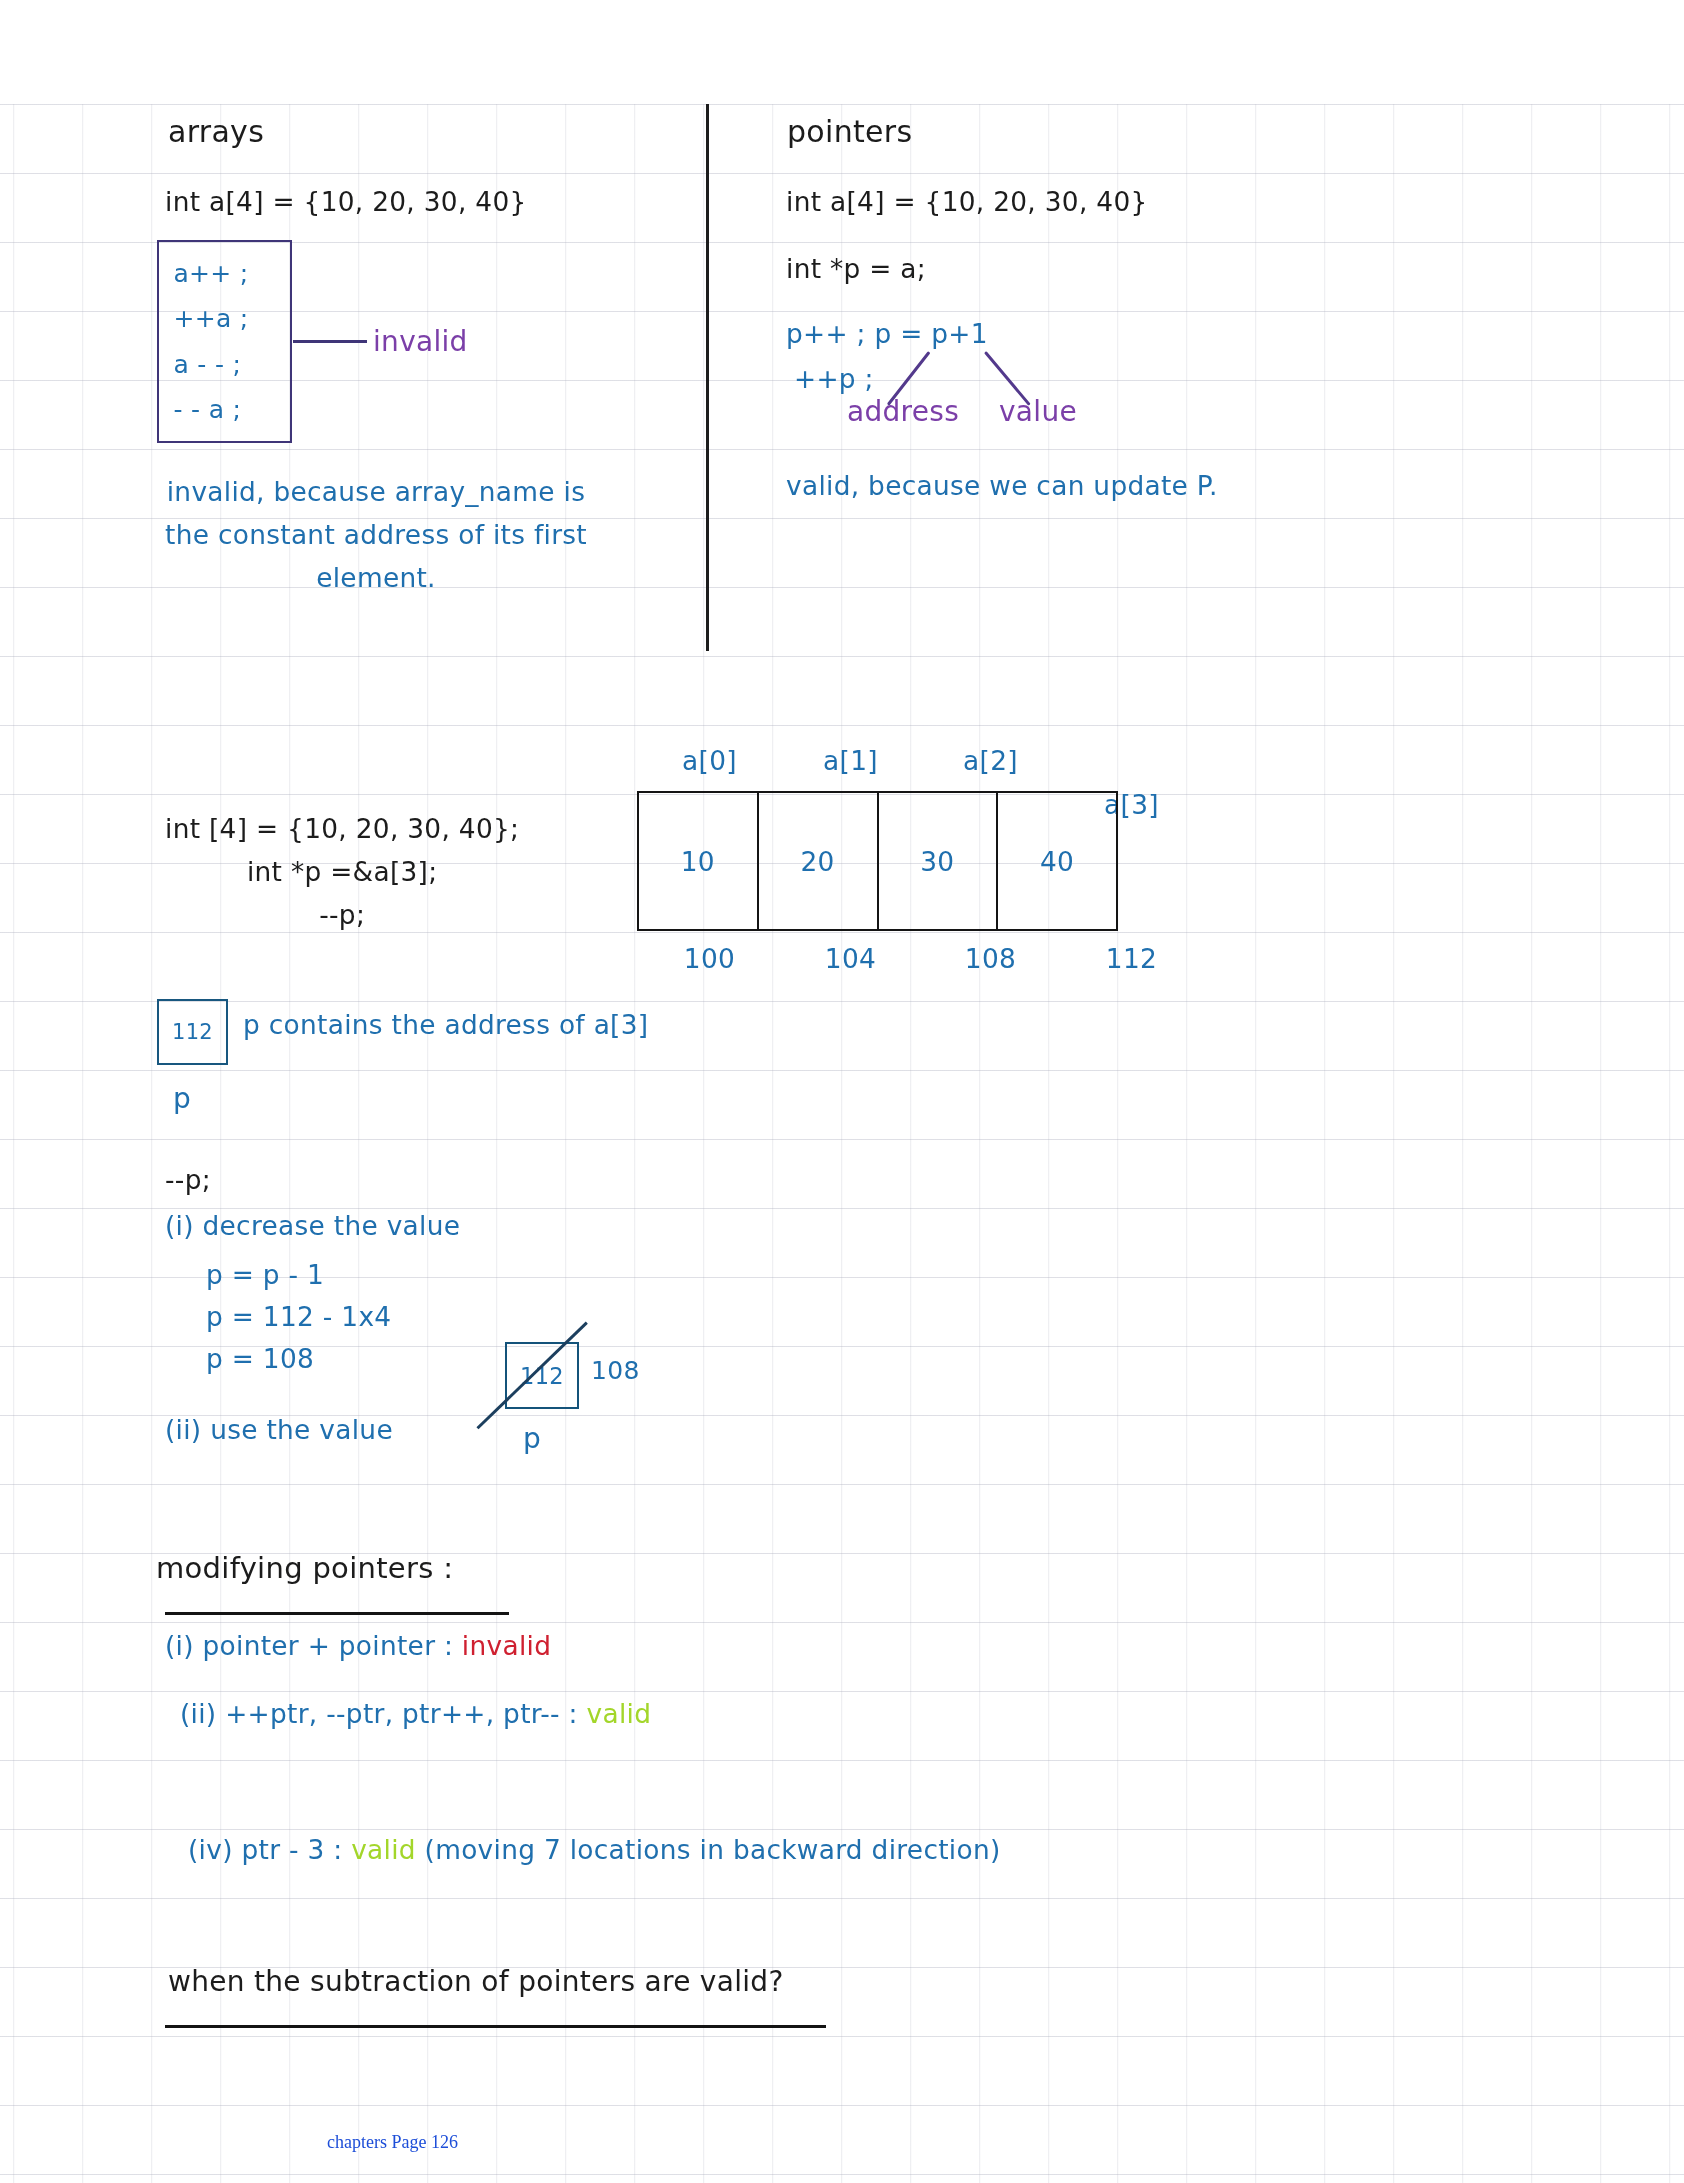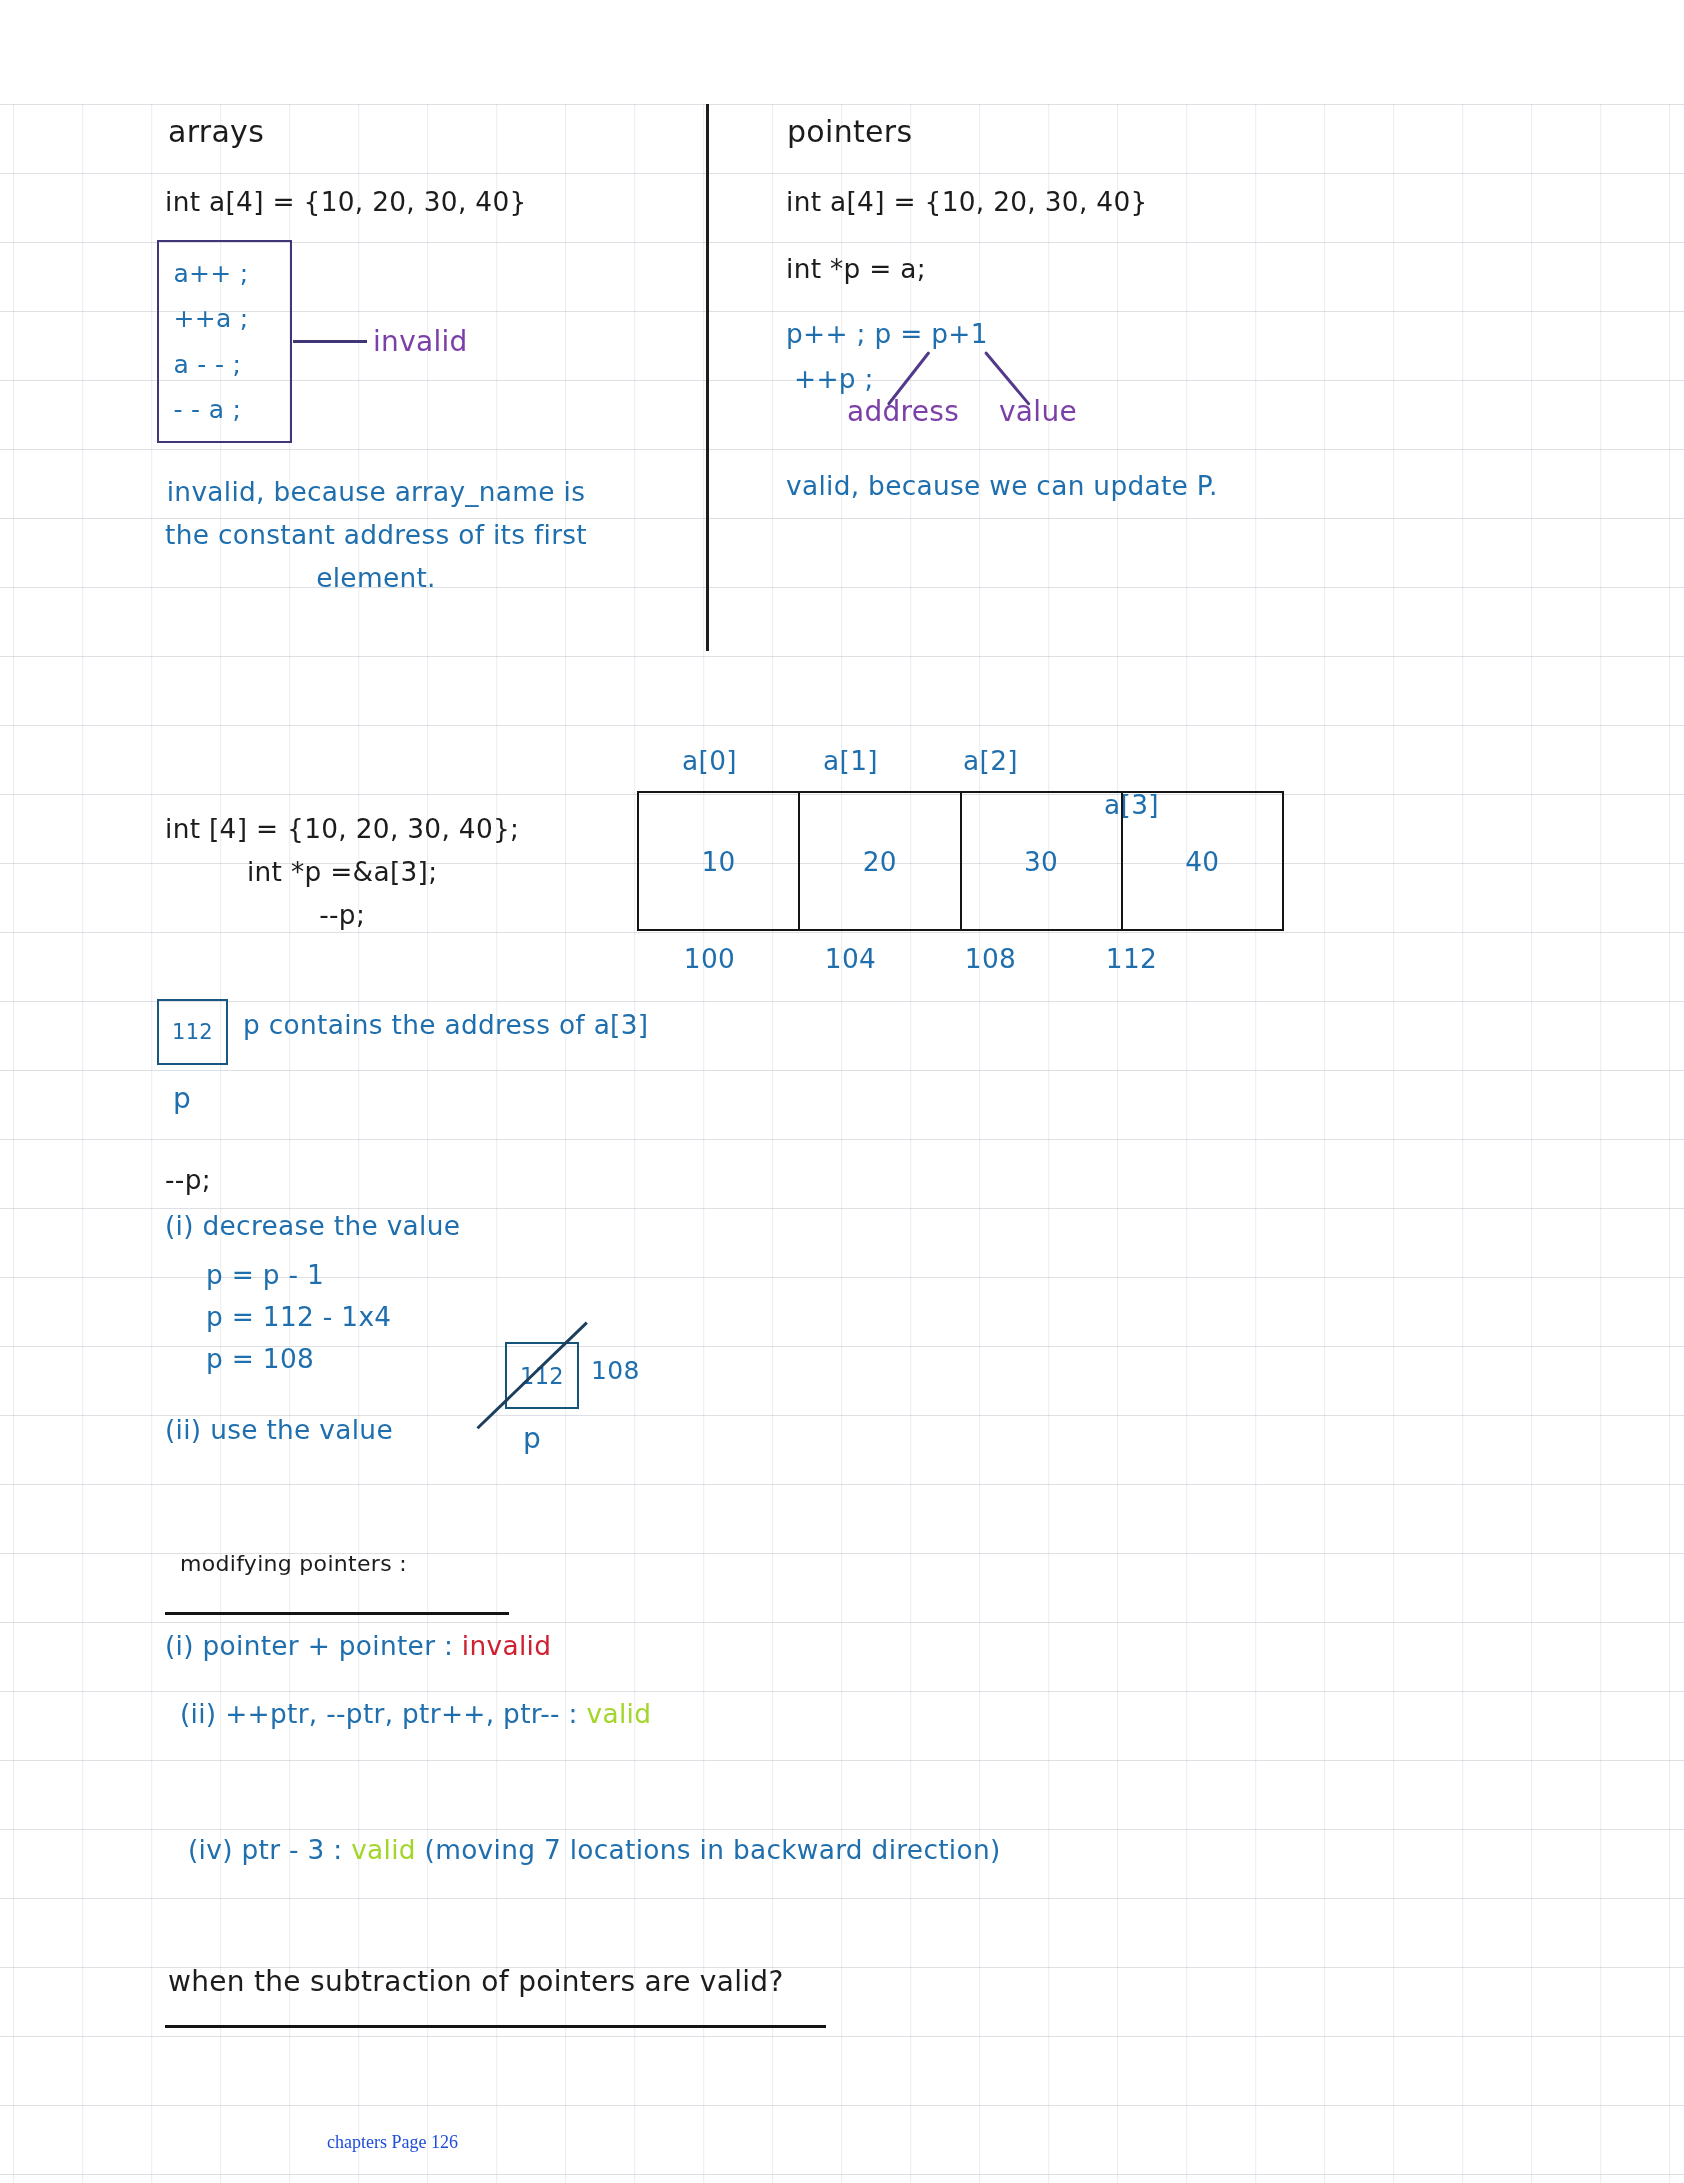--- a/index.html
+++ b/index.html
@@ -32,21 +32,21 @@
     display:flex;flex-direction:column;justify-content:space-evenly;
     padding-left:14.5px;box-sizing:border-box;
   }
   .code-box div{font-size:25px;}
   .connector{position:absolute;left:293px;top:340px;width:74px;height:2.6px;background:#3f3578;}
   .slash{position:absolute;height:2.6px;background:#53398c;border-radius:1.3px;}
   .slash-l{left:875px;top:377px;width:67px;transform:rotate(-52deg);}
   .slash-r{left:973px;top:377px;width:69px;transform:rotate(50deg);}
   .note-block{line-height:43px;font-size:26.4px;text-align:center;}
   .mem-table{
-    position:absolute;left:637px;top:791px;width:647px;height:140px;
+    position:absolute;left:637px;top:791px;width:481px;height:140px;
     border:2.6px solid #141414;box-sizing:border-box;display:flex;
   }
   .mem-cell{flex:1;display:flex;align-items:center;justify-content:center;font-size:26.4px;}
   .mem-cell + .mem-cell{border-left:2px solid #141414;}
   .cell-label{width:141px;text-align:center;font-size:26.4px;}
   .p-box{
     position:absolute;left:157px;top:999px;width:71px;height:66px;
     border:2.6px solid #18577f;box-sizing:border-box;
     display:flex;align-items:center;justify-content:center;
   }
@@ -141,21 +141,21 @@
 
   <div class="crossed-box">
     <span class="hw blue" style="font-size:22.5px;">112</span>
   </div>
   <div class="cross-line"></div>
   <div class="abs hw blue" style="left:591px;top:1356px;font-size:25px;">108</div>
   <div class="abs hw blue" style="left:523px;top:1422px;font-size:28px;">p</div>
 
   <div class="abs hw blue body-t" style="left:165px;top:1414px;">(ii) use the value</div>
 
-  <div class="abs hw black" style="left:180px;top:1551px;font-size:22px;">modifying pointers :</div>
+  <div class="abs hw black" style="left:156px;top:1551px;font-size:29px;">modifying pointers :</div>
   <div class="underline" style="left:165px;top:1612px;width:344px;"></div>
 
   <div class="abs hw body-t" style="left:165px;top:1630px;">
     <span class="blue">(i) pointer + pointer : </span><span style="color: rgb(207, 32, 48);">invalid</span><span class="blue"></span>
   </div>
   <div class="abs hw body-t" style="left:180px;top:1698px;">
     <span class="blue">(ii) ++ptr, --ptr, ptr++, ptr-- : </span><span style="color: rgb(163, 214, 42);">valid</span><span class="blue"></span>
   </div>
   <div class="abs hw body-t" style="left:188px;top:1834px;">
     <span class="blue">(iv) ptr - 3 : </span><span style="color: rgb(163, 214, 42);">valid</span><span class="blue"> (moving 7 locations in backward direction)</span>

